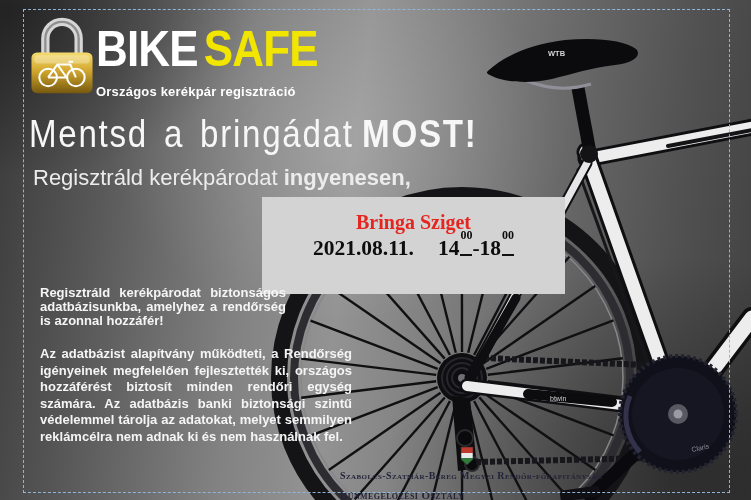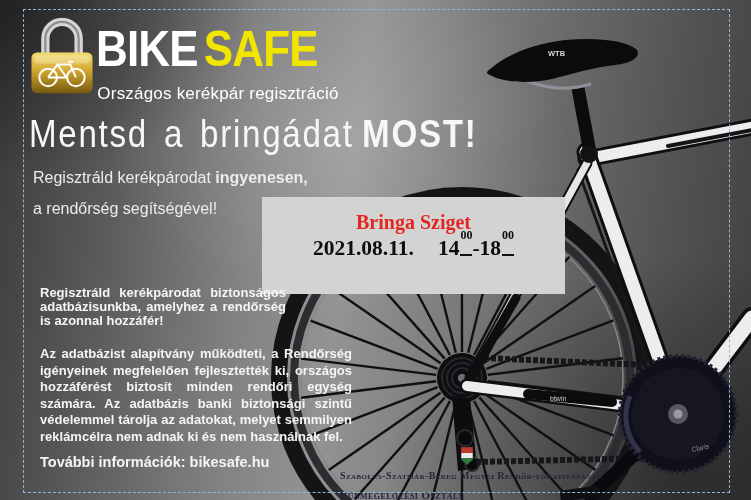--- a/index.html
+++ b/index.html
@@ -13,28 +13,28 @@
       linear-gradient(97deg,#3a3a3a 0%,#565656 14%,#828282 34%,#939393 46%,#858585 55%,#6b6b6b 70%,#525252 86%,#404040 100%);
   }
   .dash-border{position:absolute;left:23px;top:9px;right:21px;bottom:7px;border:1px dashed #8fb6d9;pointer-events:none;z-index:30;}
   .bike-svg{position:absolute;left:0;top:0;z-index:1;}
 
   
   .logo-lock{position:absolute;left:25px;top:8px;z-index:10;}
   .logo-text{position:absolute;left:96px;top:20px;z-index:10;font-weight:700;font-size:50px;letter-spacing:-1px;transform:scaleX(0.88);transform-origin:left top;white-space:nowrap;}
   .logo-text .w1{color:#ffffff;}
   .logo-text .w2{color:#f2e600;margin-left:7px;}
-  .logo-sub{position:absolute;left:96px;top:84px;width:244px;z-index:10;text-align:center;color:#ffffff;font-weight:400;font-size:17px;letter-spacing:0.2px;}
+  .logo-sub{position:absolute;left:96px;top:84px;width:244px;z-index:10;text-align:left;color:#ffffff;font-weight:700;font-size:13px;letter-spacing:0.2px;}
 
   
   .headline{position:absolute;left:29px;top:112px;z-index:10;color:#f7f7f7;font-size:39px;letter-spacing:2px;word-spacing:6px;white-space:nowrap;transform:scaleX(0.85);transform-origin:left top;}
   .headline .emph{font-weight:700;margin-left:10px;}
 
   
-  .intro{position:absolute;left:33px;top:162px;z-index:10;color:#ececec;font-size:16px;line-height:31px;white-space:nowrap;}
+  .intro{position:absolute;left:33px;top:162px;z-index:10;color:#ececec;font-size:22px;line-height:31px;white-space:nowrap;}
   .intro b{font-weight:700;}
 
   
   .event-box{position:absolute;left:262px;top:197px;width:303px;height:97px;background:#d3d3d3;z-index:5;text-align:center;font-family:"Liberation Serif",serif;box-sizing:border-box;padding-top:13px;}
   .event-title{color:#e52620;font-weight:700;font-size:20px;line-height:24px;}
   .event-address{color:#0d0d0d;font-weight:700;font-size:21.5px;line-height:30px;margin-top:3px;}
   .event-date{color:#0d0d0d;font-weight:700;font-size:21.5px;line-height:28px;white-space:nowrap;}
   .event-date .time{margin-left:24px;}
   .event-date sup{font-size:12px;line-height:0;position:relative;top:-8px;border-bottom:2px solid #111;padding-bottom:12px;margin-left:1px;}
 
@@ -169,34 +169,32 @@
     </g>
   </svg>
 
   <div class="logo-text"><span class="w1">BIKE</span><span class="w2">SAFE</span></div>
   <div class="logo-sub">Országos kerékpár regisztráció</div>
 
   <div class="headline"><span>Mentsd a bringádat</span><span class="emph">MOST!</span></div>
 
   <div class="intro">
     <div><span>Regisztráld kerékpárodat </span><b>ingyenesen,</b></div>
-    <div>a rendőrség segítségével!</div>
   </div>
 
   <div class="event-box">
     <div class="event-title">Bringa Sziget</div>
     <div class="event-date">
       <span>2021.08.11.</span><span class="time"><span>14</span><sup>00</sup><span>-</span><span>18</span><sup>00</sup></span>
     </div>
   </div>
 
   <div class="p1">Regisztráld kerékpárodat biztonságos adatbázisunkba, amelyhez a rendőrség is azonnal hozzáfér!</div>
   <div class="p2">Az adatbázist alapítvány működteti, a Rendőrség igényei­nek megfelelően fejlesztették ki, országos hozzáférést biztosít minden rendőri egység számára. Az adatbázis banki biztonsági szintű védelemmel tárolja az adatokat, melyet semmilyen reklámcélra nem adnak ki és nem használnak fel.</div>
 
-  <div class="footer-info">További információk: bikesafe.hu</div>
 
   <svg class="flag" width="14" height="20" viewBox="0 0 14 20">
     <path d="M1,1 H13 V7 H1 Z" fill="#c0392e"></path>
     <path d="M1,7 H13 V12 H1 Z" fill="#e9e9e9"></path>
     <path d="M1,12 H13 V13.5 L7,19 L1,13.5 Z" fill="#2f7a3a"></path>
     <path d="M1,1 H13 V13.5 L7,19 L1,13.5 Z" fill="none" stroke="#2b2b2b" stroke-width="0.6"></path>
   </svg>
 
   <div class="org">
     <div class="org-line1">Szabolcs-Szatmár-Bereg Megyei Rendőr-főkapitányság</div>

